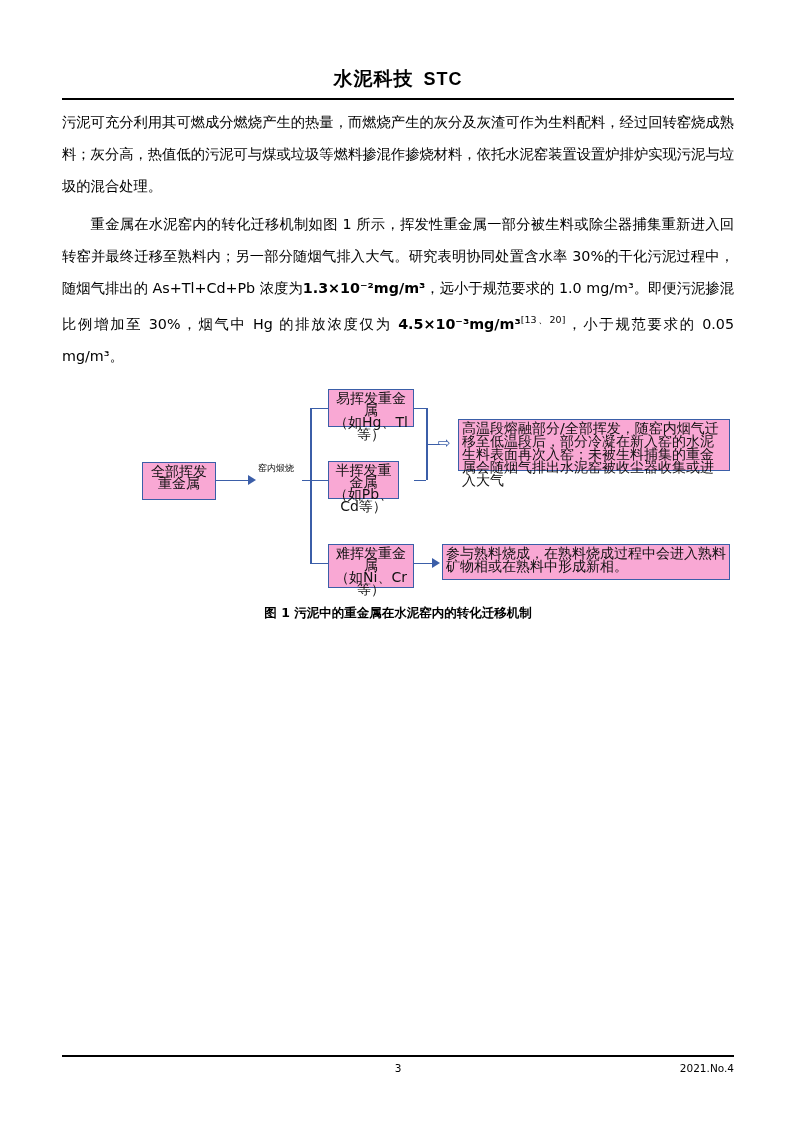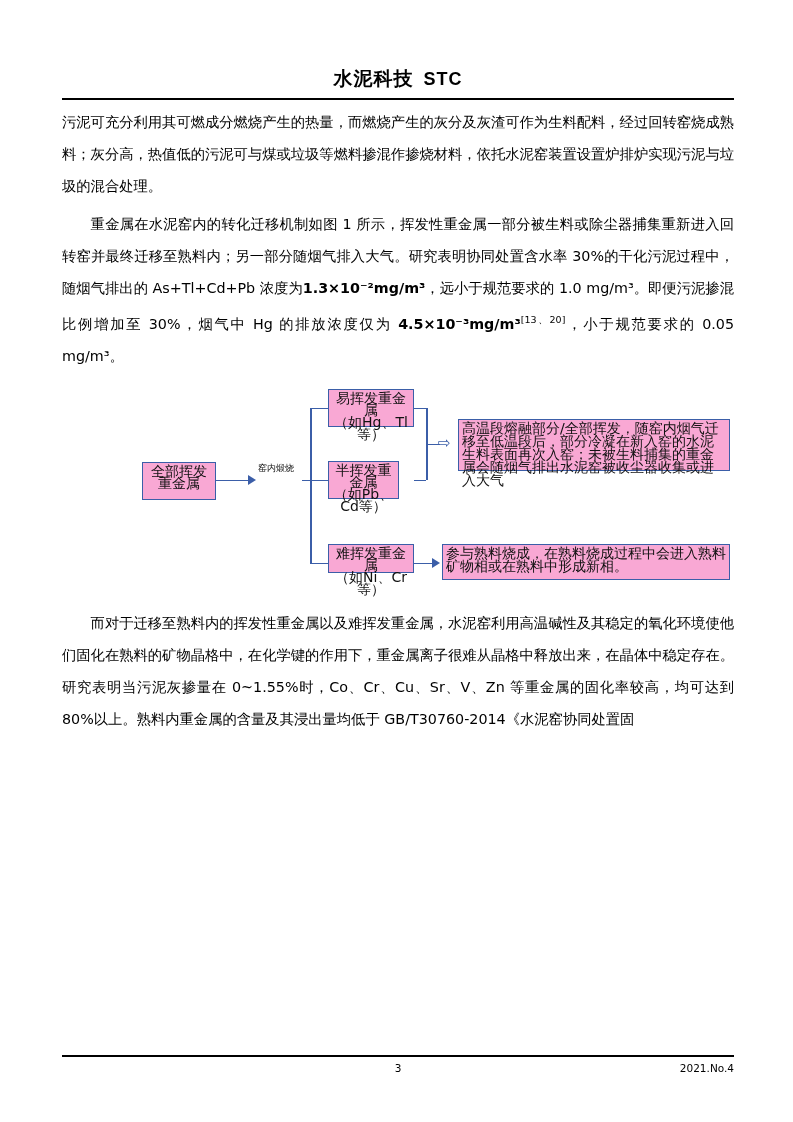--- a/index.html
+++ b/index.html
@@ -179,21 +179,21 @@
       <div class="fig-line" style="left:248px; top:177px; width:18px; height:1.5px;"></div>
 
       <div class="fig-box" style="left:266px; top:3px; width:86px; height:38px;">
         <span style="white-space:pre-line;">易挥发重金属
 （如Hg、Tl等）</span>
       </div>
       <div class="fig-box" style="left:266px; top:75px; width:71px; height:38px;">
         <span style="white-space:pre-line;">半挥发重金属
 （如Pb、Cd等）</span>
       </div>
-      <div class="fig-box" style="left:266px; top:158px; width:86px; height:29px;">
+      <div class="fig-box" style="left:266px; top:158px; width:86px; height:44px;">
         <span style="white-space:pre-line;">难挥发重金属
 （如Ni、Cr等）</span>
       </div>
 
       <div class="fig-line" style="left:364px; top:22px; width:1.5px; height:72px;"></div>
       <div class="fig-line" style="left:352px; top:22px; width:12px; height:1.5px;"></div>
       <div class="fig-line" style="left:352px; top:94px; width:12px; height:1.5px;"></div>
       <div class="fig-line" style="left:364px; top:58px; width:14px; height:1.5px;"></div>
       <div class="arrow-open" style="left:376px; top:50px;">⇨</div>
 
@@ -201,22 +201,22 @@
       <div style="position:absolute; left:370px; top:172px; width:0; height:0; border-top:5px solid transparent; border-bottom:5px solid transparent; border-left:8px solid #3b5ea8;"></div>
 
       <div class="fig-box left-text" style="left:380px; top:158px; width:288px; height:36px; line-height:13px; text-align:left;">
         <span>参与熟料烧成，在熟料烧成过程中会进入熟料矿物相或在熟料中形成新相。</span>
       </div>
       <div class="fig-box left-text" style="left:396px; top:33px; width:272px; height:52px; line-height:13px; text-align:left;">
         <span>高温段熔融部分/全部挥发，随窑内烟气迁移至低温段后，部分冷凝在新入窑的水泥生料表面再次入窑；未被生料捕集的重金属会随烟气排出水泥窑被收尘器收集或进入大气</span>
       </div>
     </div>
 
-
-    <p class="para indent">而对于迁移至熟料内的挥发性重金属以及难挥发重金属，水泥窑利用高温碱性及其稳定的氧化环境使他们固化在熟料的矿物晶格中，在化学键的作用下，重金属离子很难从晶格中释放出来，在晶体中稳定存在。研究表明当污泥灰掺量在 0~1.55%时，Co、Cr、Cu、Sr、V、Zn 等重金属的固化率较高，均可达到 80%以上。熟料内重金属的含量及其浸出量均低于 GB/T30760-2014《水泥窑协同处置固</p>
+    <div class="fig-caption">图 1 污泥中的重金属在水泥窑内的转化迁移机制</div>
+
 
   </div>
 
   <div class="rule-bottom"></div>
   <div class="footer">
     <span class="pg">3</span>
     <span class="issue">2021.No.4</span>
   </div>
 
 </div>

